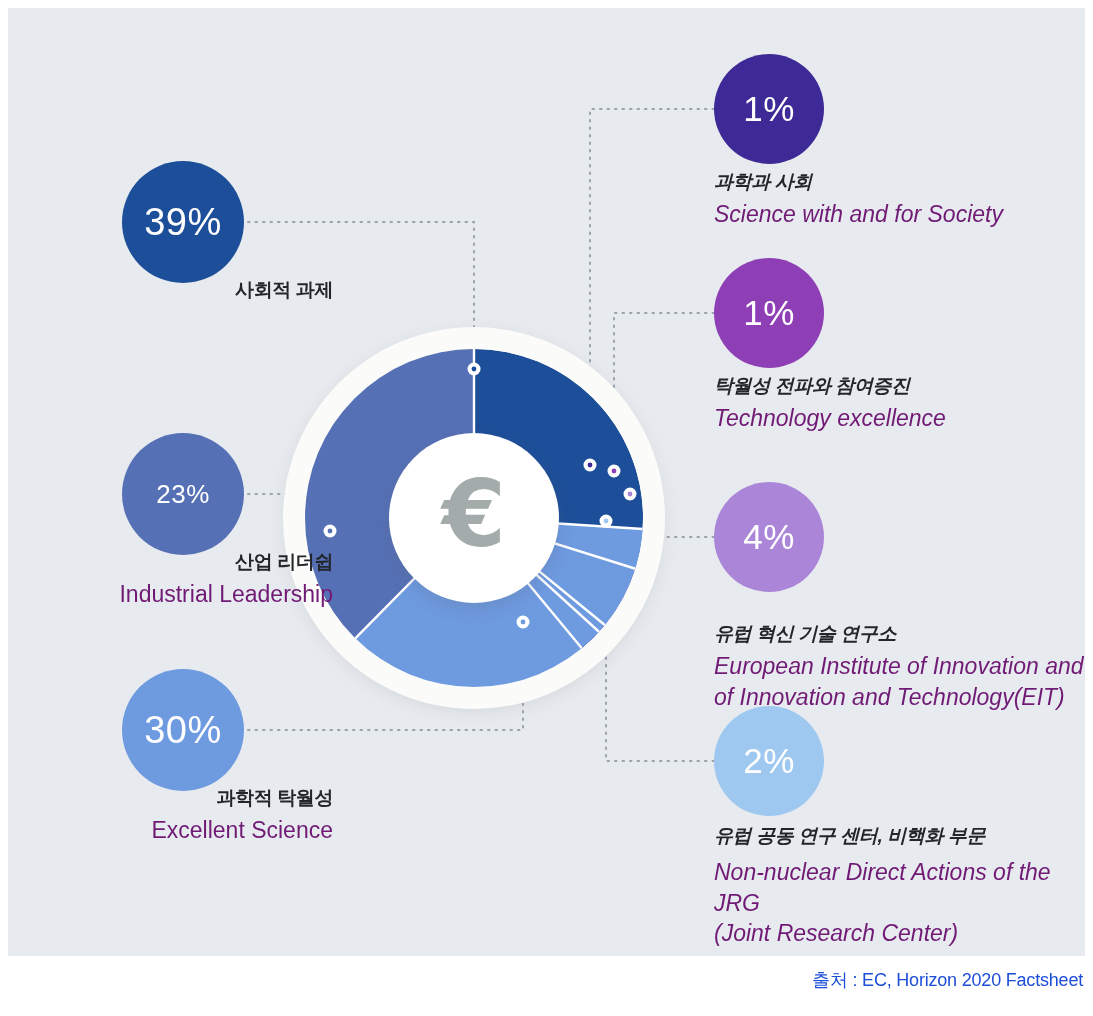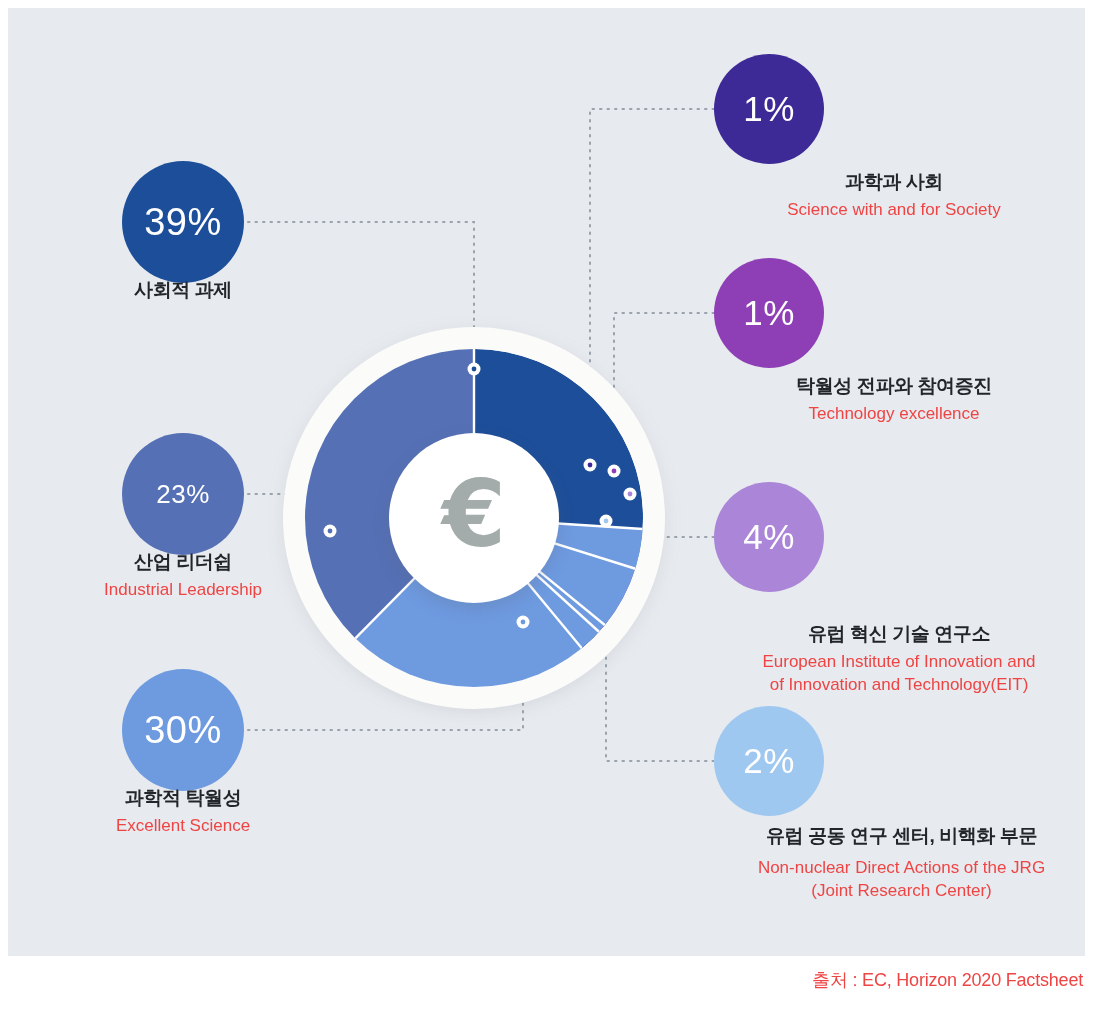--- a/index.html
+++ b/index.html
@@ -57,29 +57,29 @@
   }
   .bubble span{display:block;letter-spacing:.5px;}
 
   
   .lbl{position:absolute;}
   .lbl .ko{
     font-size:19px;font-weight:700;color:#22262b;letter-spacing:-.4px;
     line-height:1.25;white-space:nowrap;
   }
   .lbl .en{
-    font-size:17px;font-weight:400;color:#ef4444;line-height:1.34;
+    font-size:23px;font-weight:400;color:#701a75;line-height:1.34;
     margin-top:5px;
   }
-  .lbl.center{text-align:center;}
-  .lbl.left{text-align:center;}
+  .lbl.center{text-align:right;}
+  .lbl.left{text-align:left;font-style:italic;}
 
   .source{
     position:absolute;right:10px;top:968px;
-    font-size:18px;color:#ef4444;letter-spacing:-.2px;white-space:nowrap;
+    font-size:18px;color:#1d4ed8;letter-spacing:-.2px;white-space:nowrap;
   }
 </style>
 </head>
 <body>
 
 <div id="stage">
 
   <div class="panel"></div>
 
   <svg class="leaders" width="1093" height="1016" viewBox="0 0 1093 1016">

